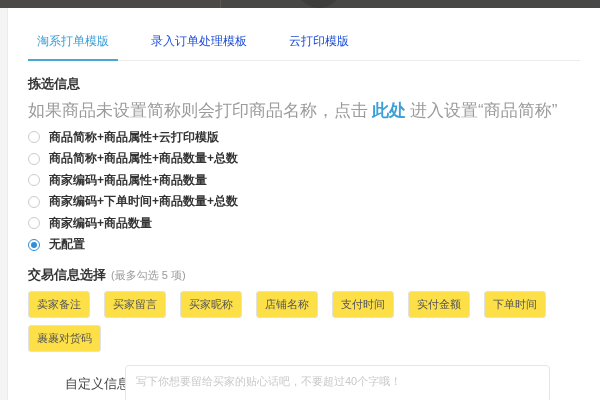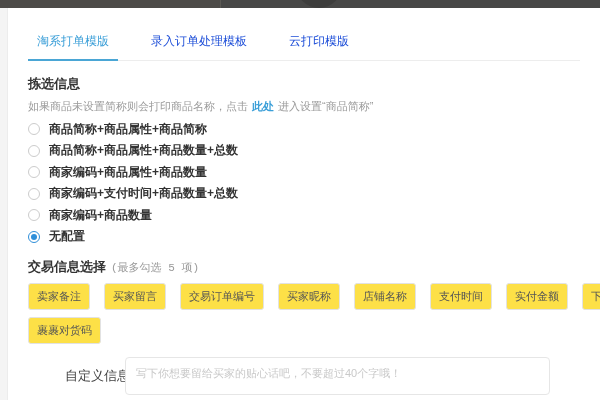--- a/index.html
+++ b/index.html
@@ -24,35 +24,35 @@
   .tabs { display:flex; margin:20px 20px 0 20px; border-bottom:1px solid #ededed; }
   .tab { font-size:12px; color:#1d4ed8; padding:5px 9px 10px 9px; margin-right:24px;
     cursor:pointer; position:relative; white-space:nowrap; }
   .tab.active { color:#3b9fd8; }
   .tab.active::after { content:""; position:absolute; left:0; right:0; bottom:-1px;
     height:2px; background:#4aa6d5; }
 
   .content { padding:0 20px 0 20px; }
 
   .section-title { font-size:13px; font-weight:bold; color:#333; margin-top:14px; }
-  .hint { font-size:11px; color:#9b9b9b; margin-top:6px; }
+  .hint { font-size:17px; color:#9b9b9b; margin-top:6px; }
   .hint .link { color:#3b9fd8; font-weight:bold; margin:0 4px; cursor:pointer; }
 
   
   .options { margin-top:9px; }
   .option-row { display:flex; align-items:center; height:12px; margin-bottom:9.5px; cursor:pointer; }
   .radio { width:12px; height:12px; border-radius:50%; border:1px solid #ccc;
     background:#fff; margin-right:9px; flex:0 0 auto; position:relative; }
   .option-row.selected .radio { border-color:#2f8fd9; }
   .option-row.selected .radio::after { content:""; position:absolute; left:2px; top:2px;
     width:6px; height:6px; border-radius:50%; background:#2f8fd9; }
   .option-label { font-size:12px; font-weight:bold; color:#333; white-space:nowrap; }
 
   
-  .trade-title-row { margin-top:15px; display:flex; align-items:baseline;font-family:Liberation Mono, monospace; }
+  .trade-title-row { margin-top:15px; display:flex; align-items:baseline; }
   .trade-sub { font-size:11px; color:#999; font-weight:normal; margin-left:5px; }
   .tag-row { display:flex; margin-top:7px; }
   .tag { font-size:11px; color:#555; border:1px solid #e2e2e2; border-radius:3px;
     background:#fde047; padding:5px 8px; margin-right:14px; white-space:nowrap; cursor:pointer; }
 
   
   .custom-row { display:flex; margin-top:13px; }
   .custom-label { width:97px; padding-top:10px; padding-left:37px; font-size:13px;
     color:#444; white-space:nowrap; flex:0 0 auto; }
   .custom-input { width:425px; height:38px; border:1px solid #e6e6e6; border-radius:4px;
@@ -79,53 +79,52 @@
 
   <div class="content">
 
     <div class="section-title">拣选信息</div>
 
     <div class="hint"><span>如果商品未设置简称则会打印商品名称，点击</span><span class="link">此处</span><span>进入设置“商品简称”</span></div>
 
     <div class="options">
       <div class="option-row">
         <span class="radio"></span>
-        <span class="option-label">商品简称+商品属性+商品简称</span>
+        <span class="option-label">商品简称+商品属性+云打印模版</span>
       </div>
       <div class="option-row">
         <span class="radio"></span>
         <span class="option-label">商品简称+商品属性+商品数量+总数</span>
       </div>
       <div class="option-row">
         <span class="radio"></span>
         <span class="option-label">商家编码+商品属性+商品数量</span>
       </div>
       <div class="option-row">
         <span class="radio"></span>
-        <span class="option-label">商家编码+支付时间+商品数量+总数</span>
+        <span class="option-label">商家编码+下单时间+商品数量+总数</span>
       </div>
       <div class="option-row">
         <span class="radio"></span>
         <span class="option-label">商家编码+商品数量</span>
       </div>
       <div class="option-row selected">
         <span class="radio"></span>
         <span class="option-label">无配置</span>
       </div>
     </div>
 
     <div class="section-title trade-title-row">
       <span>交易信息选择</span>
       <span class="trade-sub">(最多勾选 5 项)</span>
     </div>
 
     <div class="tag-row">
       <div class="tag">卖家备注</div>
       <div class="tag">买家留言</div>
-      <div class="tag">交易订单编号</div>
       <div class="tag">买家昵称</div>
       <div class="tag">店铺名称</div>
       <div class="tag">支付时间</div>
       <div class="tag">实付金额</div>
       <div class="tag">下单时间</div>
     </div>
     <div class="tag-row">
       <div class="tag">裹裹对货码</div>
     </div>
 

